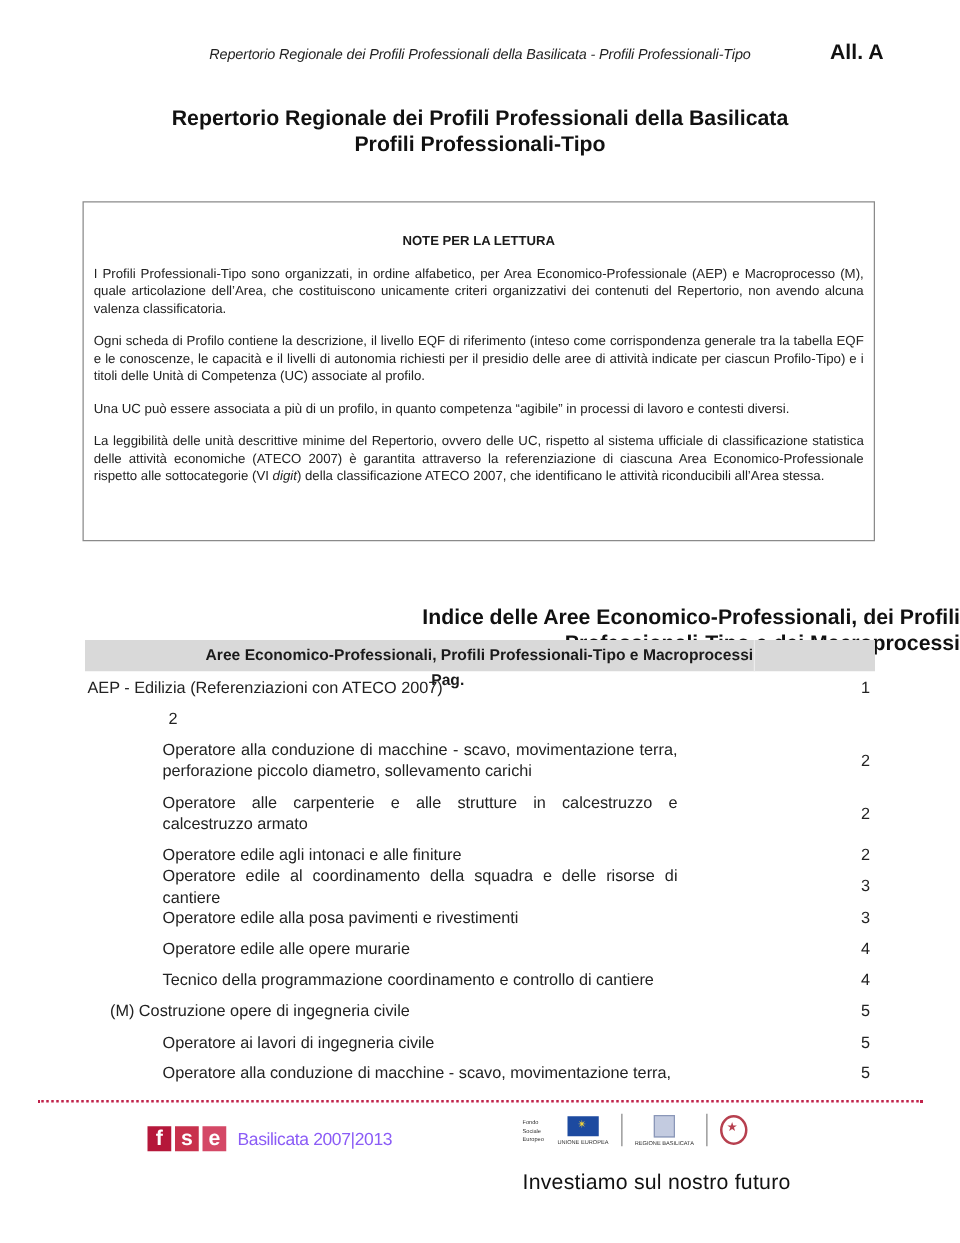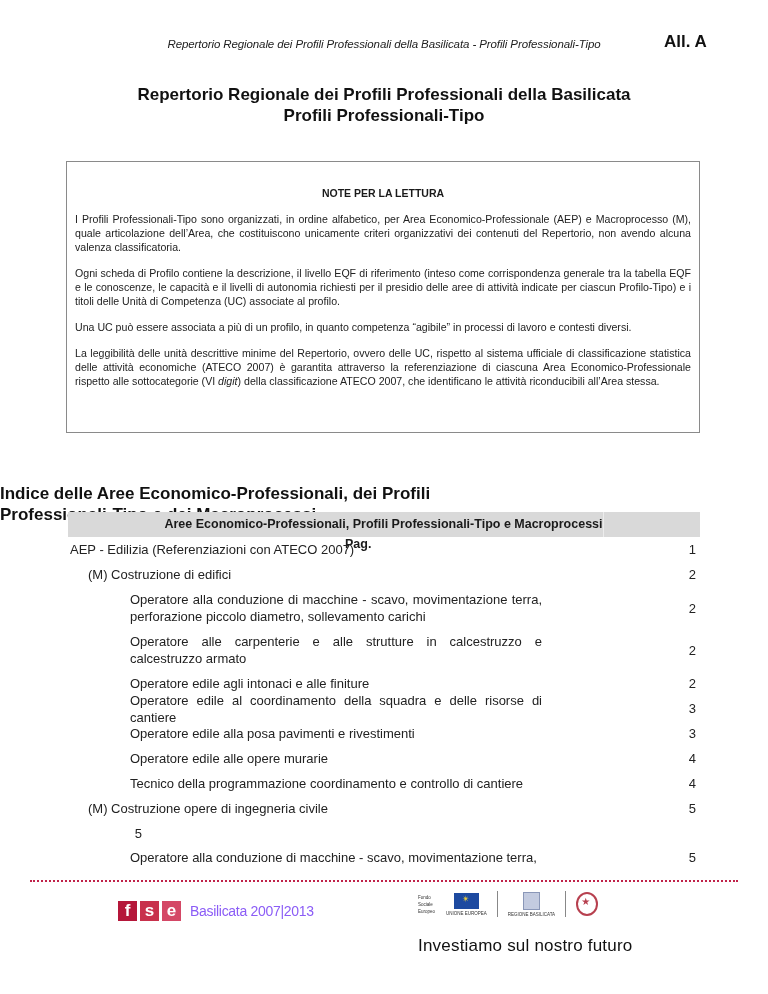--- a/index.html
+++ b/index.html
@@ -12,21 +12,21 @@
 
   .doc-title { position: absolute; top: 84px; left: 0; width: 768px; text-align: center;
          font-size: 17px; font-weight: bold; line-height: 21px; color: #111; }
 
   .notes-box { position: absolute; left: 66px; top: 161px; width: 634px; height: 272px;
          border: 1.5px solid #8a8a8a; box-sizing: border-box; padding: 0 8px; }
   .notes-title { text-align: center; font-size: 10.5px; font-weight: bold; margin-top: 25px; margin-bottom: 13px; }
   .notes-par { font-size: 10.6px; line-height: 14px; text-align: justify; margin: 0 0 12px 0; color: #222; }
   .notes-par i { font-style: italic; }
 
-  .index-title { position: absolute; top: 483px; left: 0; width: 768px; text-align: left;
+  .index-title { position: absolute; top: 483px; left: 0; width: 768px; text-align: right;
          font-size: 17px; font-weight: bold; line-height: 21px; color: #111; }
 
   .toc { position: absolute; left: 68px; top: 512px; width: 632px; }
   .toc-header { display: flex; height: 25px; background: #d9d9d9; align-items: center; font-weight: bold; font-size: 12.5px; flex-direction: column; }
   .toc-header .col-title { flex: 1; text-align: center; border-right: 1px solid #ececec; height: 25px; line-height: 25px; }
   .toc-header .col-page { width: 78px; text-align: left; padding-right: 2px; box-sizing: border-box; }
 
   .toc-row { display: flex; align-items: center; font-size: 13px; color: #222; }
   .toc-row .t { flex: 1; line-height: 17px; text-align: justify; }
   .toc-row .p { width: 78px; text-align: right; padding-right: 4px; box-sizing: border-box; }
@@ -84,21 +84,20 @@
   <div class="toc-header">
     <div class="col-title">Aree Economico-Professionali, Profili Professionali-Tipo e Macroprocessi</div>
     <div class="col-page">Pag.</div>
   </div>
   <div id="toc-rows">
       <div class="toc-row lvl0" style="height: 25px;">
         <div class="t">AEP -  Edilizia  (Referenziazioni con ATECO 2007)</div>
         <div class="p">1</div>
       </div>
       <div class="toc-row lvl1" style="height: 25px;">
-        <div class="t">(M) Costruzione di edifici</div>
         <div class="p">2</div>
       </div>
       <div class="toc-row lvl2" style="height: 42px;">
         <div class="t">Operatore alla conduzione di macchine - scavo, movimentazione terra, perforazione piccolo diametro, sollevamento carichi</div>
         <div class="p">2</div>
       </div>
       <div class="toc-row lvl2" style="height: 42px;">
         <div class="t">Operatore alle carpenterie e alle strutture in calcestruzzo e calcestruzzo armato</div>
         <div class="p">2</div>
       </div>
@@ -120,20 +119,21 @@
       </div>
       <div class="toc-row lvl2" style="height: 25px; justify-content: space-between;">
         <div class="t">Tecnico della programmazione coordinamento e controllo di cantiere</div>
         <div class="p">4</div>
       </div>
       <div class="toc-row lvl1" style="height: 25px; align-items: center;">
         <div class="t">(M)  Costruzione opere di ingegneria civile</div>
         <div class="p">5</div>
       </div>
       <div class="toc-row lvl2" style="height: 25px;">
+        <div class="t">Operatore ai lavori di ingegneria civile</div>
         <div class="p">5</div>
       </div>
       <div class="toc-row lvl2" style="height: 22px;">
         <div class="t">Operatore alla conduzione di macchine - scavo, movimentazione terra,</div>
         <div class="p">5</div>
       </div>
     </div>
 </div>
 
 <div class="dotted-rule"></div>

